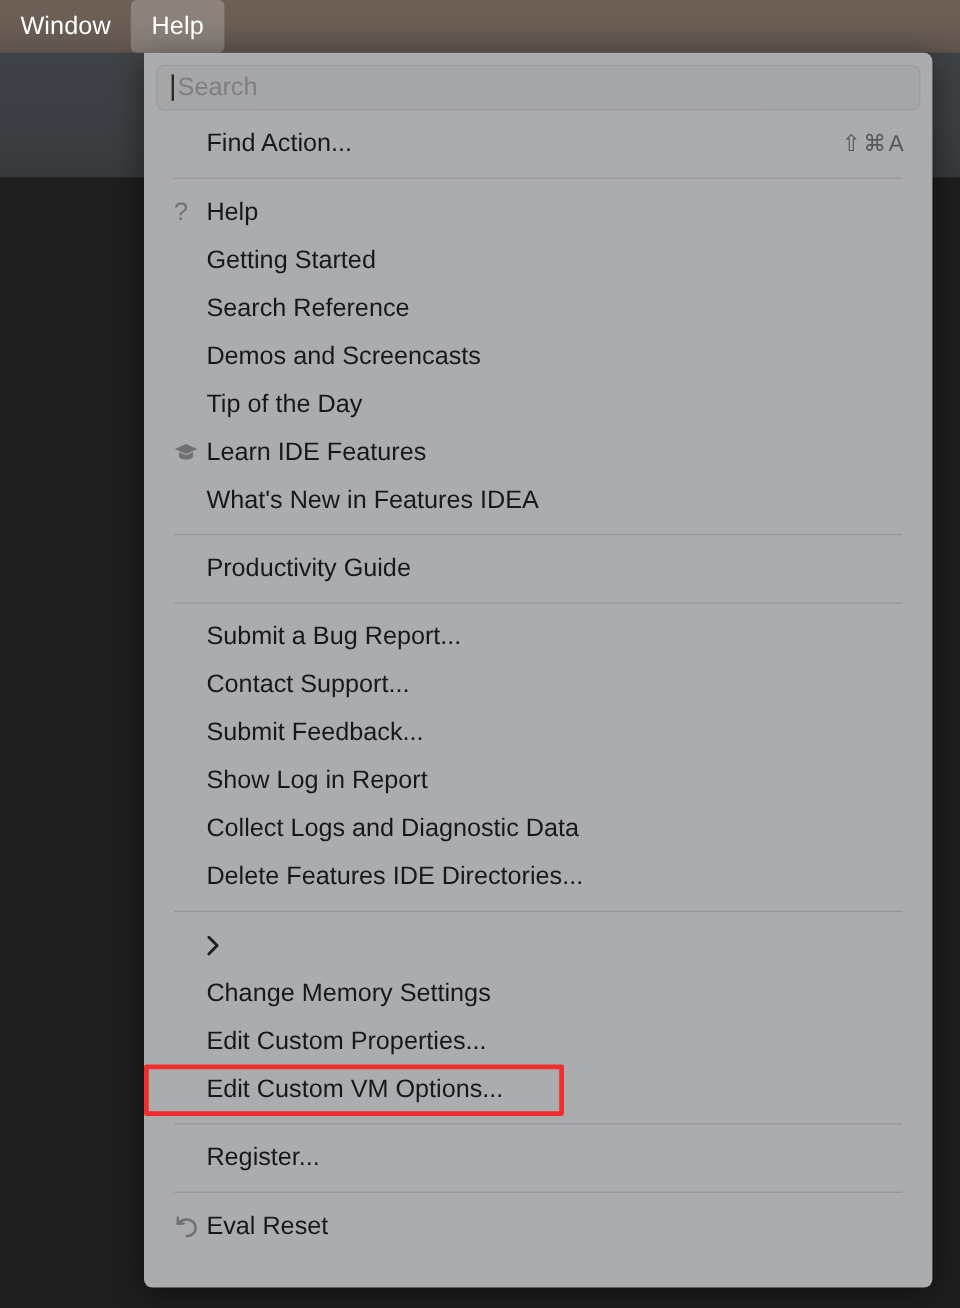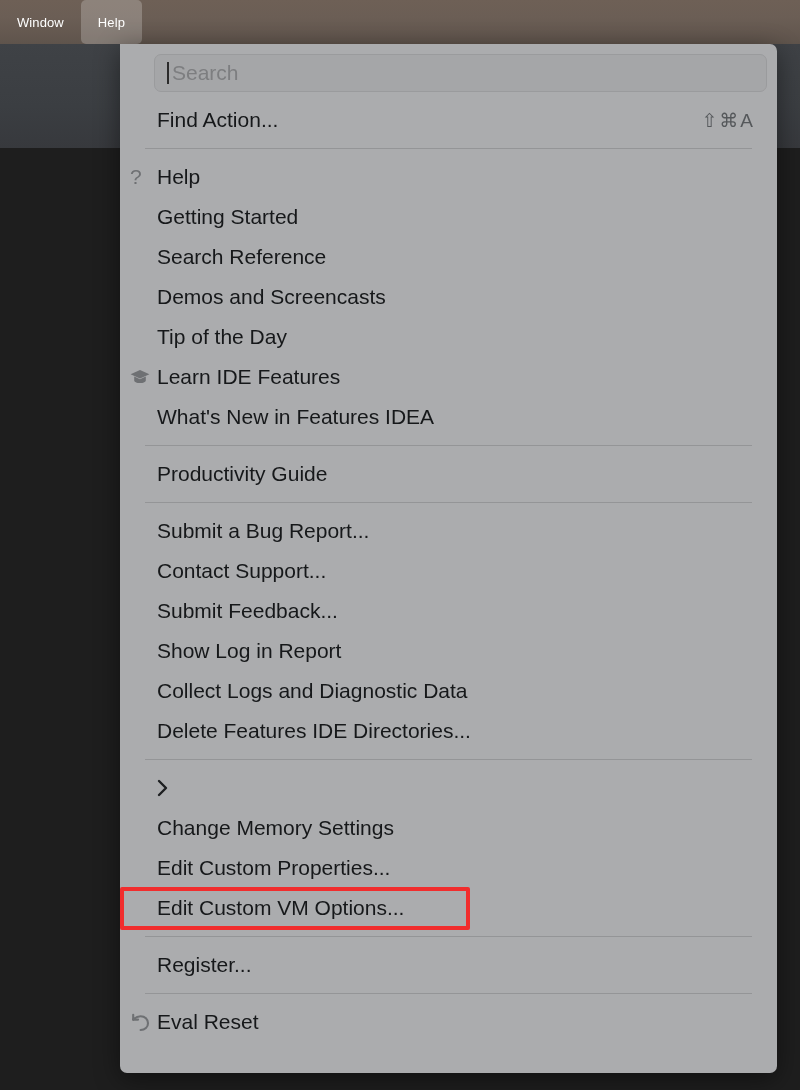--- a/index.html
+++ b/index.html
@@ -23,21 +23,21 @@
 
   
   #menubar {
     position:absolute; left:0; top:0; width:800px; height:44px;
     background:linear-gradient(180deg,#6e6056 0%, #6b5e55 40%, #5f544c 100%);
     display:flex; align-items:center;
   }
   .menubar-item {
     height:44px; display:flex; align-items:center;
     padding:0 17px;
-    color:#ffffff; font-size:13px; letter-spacing:.1px;
+    color:#ffffff; font-size:21px; letter-spacing:.1px;
   }
   .menubar-item.active {
     background:rgba(255,255,255,.22);
     border-radius:5px;
     height:44px;
   }
 
   
   #help-menu {
     position:absolute; left:120px; top:44px;
@@ -53,36 +53,35 @@
   
   #search-row { padding:0 10px 8px 10px; }
   #search-field {
     position:relative;
     height:38px;
     background:#a5a6a8;
     border:1px solid #9a9b9d;
     border-radius:7px;
     display:flex; align-items:center;
     padding-left:12px;
-    margin-left:24px;
   }
   #search-caret {
     width:2px; height:22px; background:#2b2b2b;
     margin-right:3px;
   }
   #search-placeholder {
     color:#7d7e80; font-size:21px;
   }
 
   
   .mi {
     position:relative;
     height:40px;
     display:flex; align-items:center;
-    padding-left:10px; padding-right:22px;
+    padding-left:25px; padding-right:22px;
     color:#16181a; font-size:21px;
     white-space:nowrap;
   }
   .mi .ico {
     width:27px; min-width:27px;
     display:flex; align-items:center; justify-content:flex-start;
     color:#6e7073;
   }
   .mi .lbl { flex:1; }
   .mi .shortcut {

